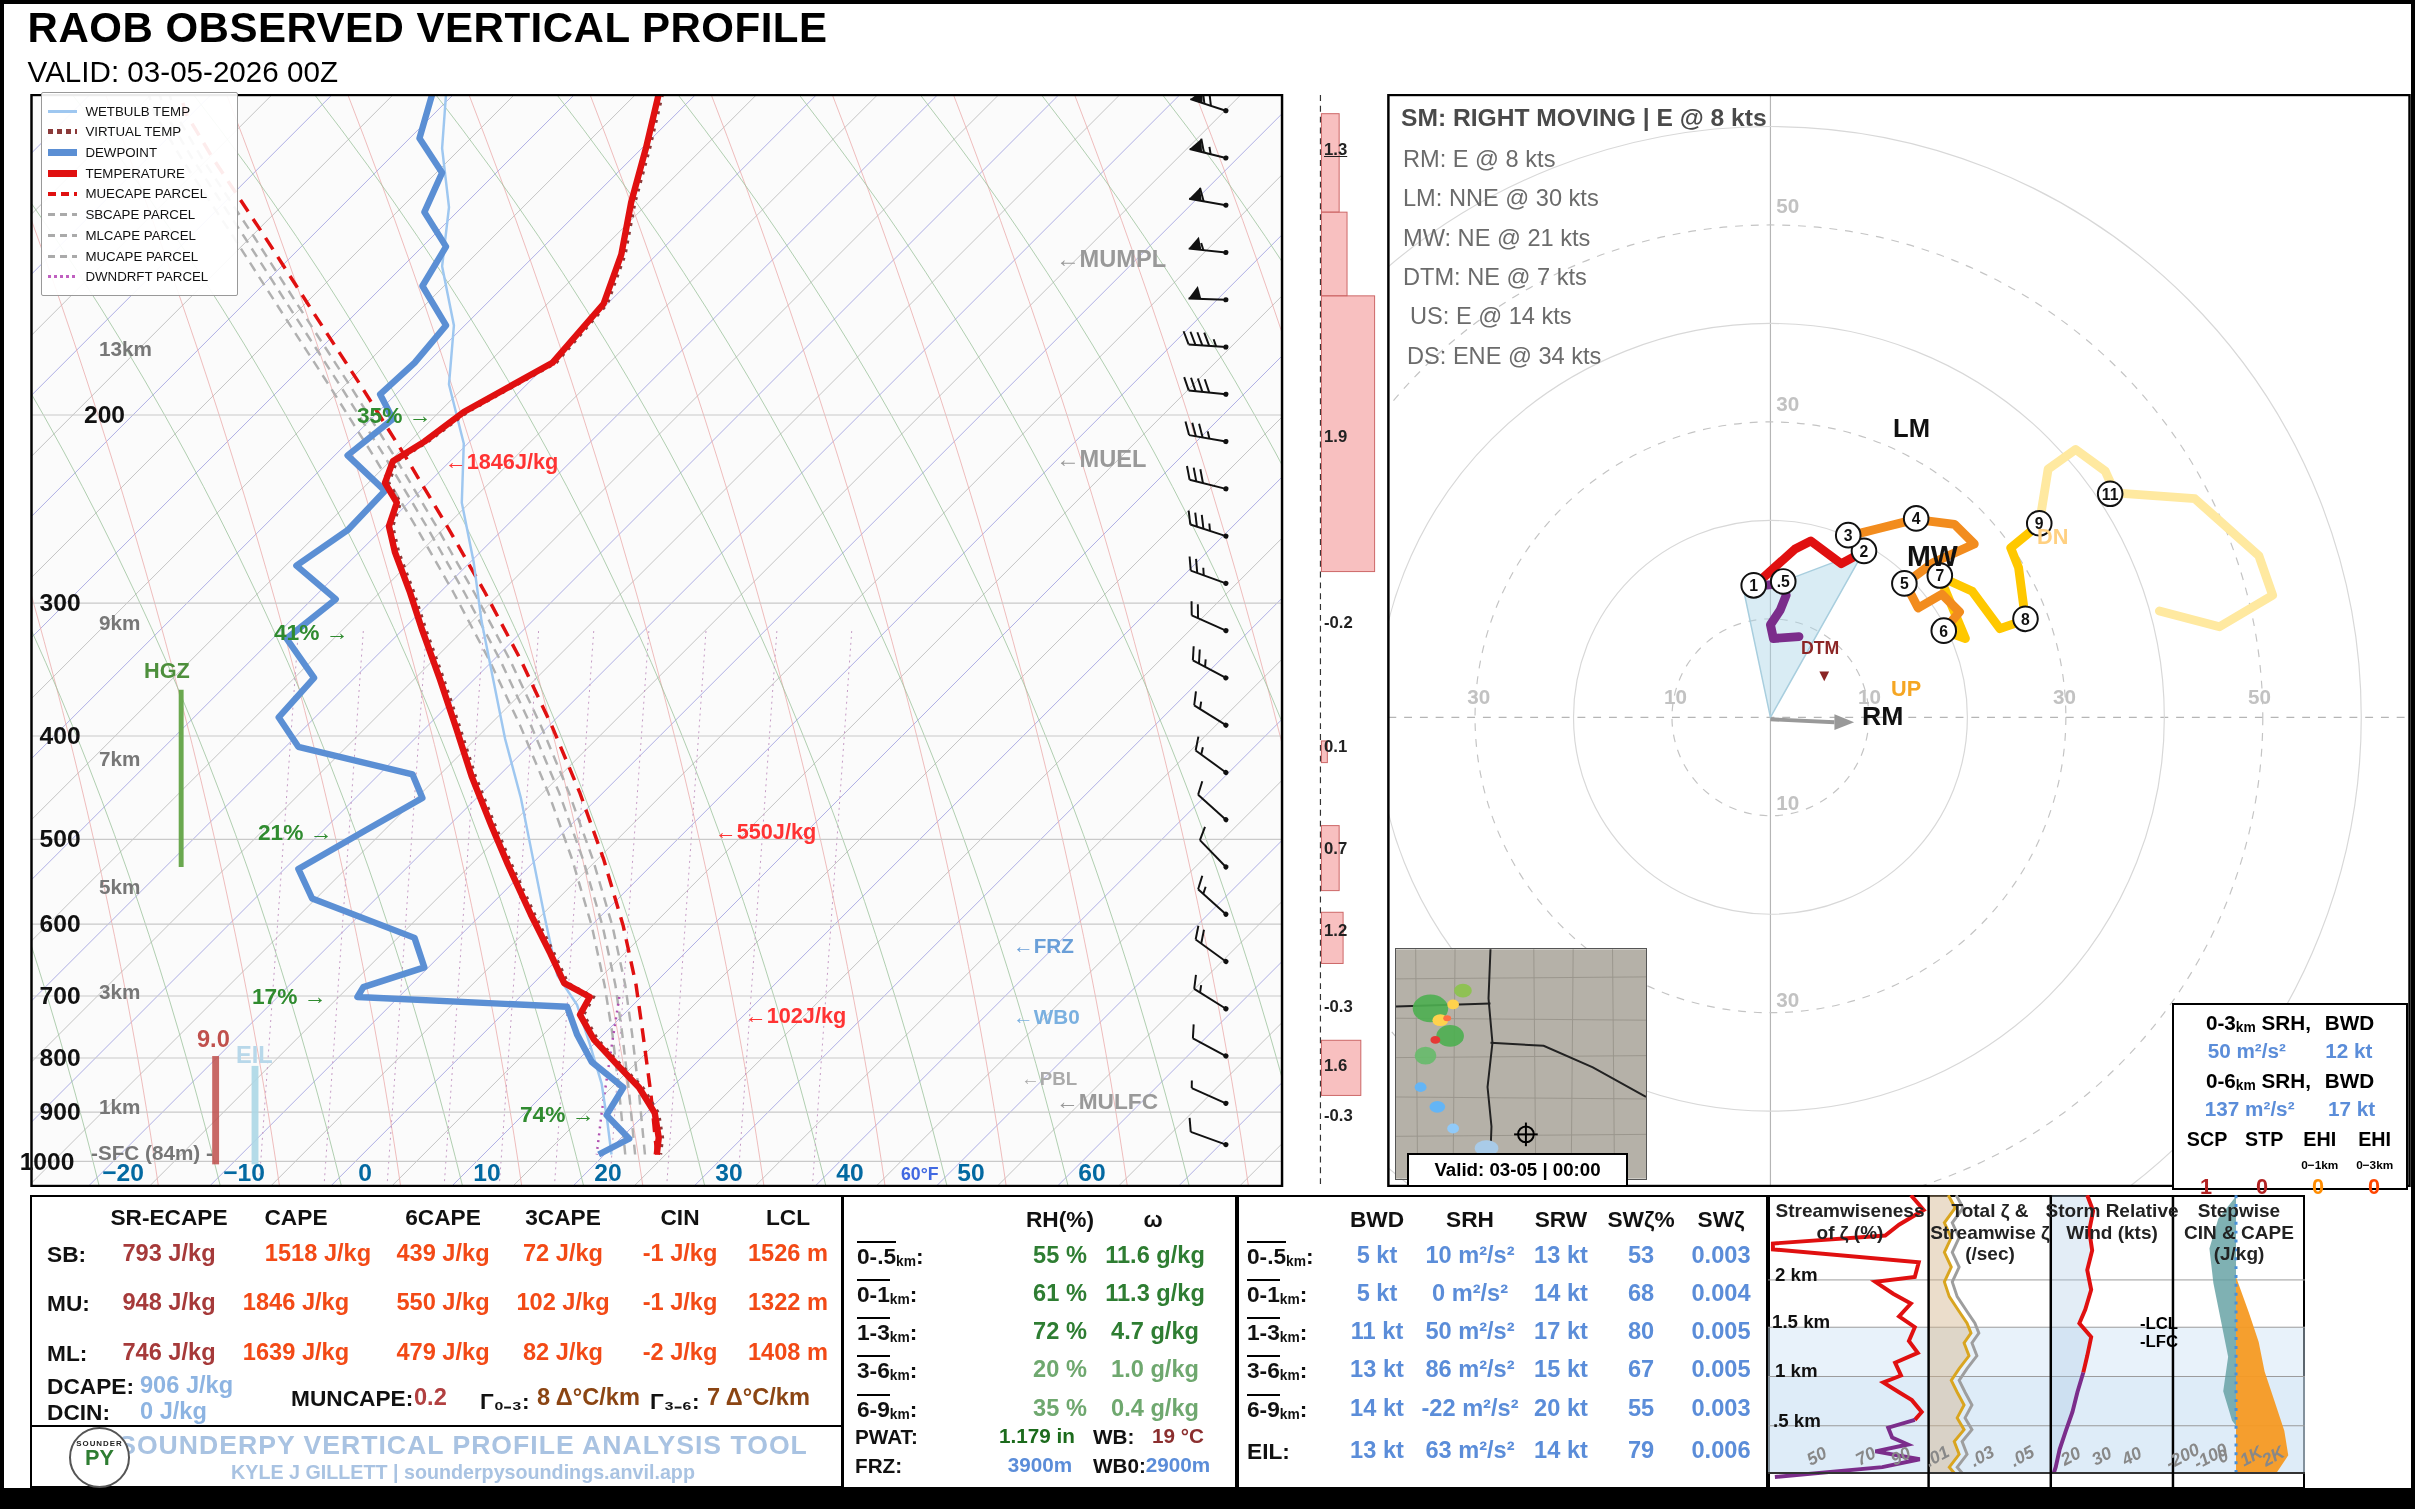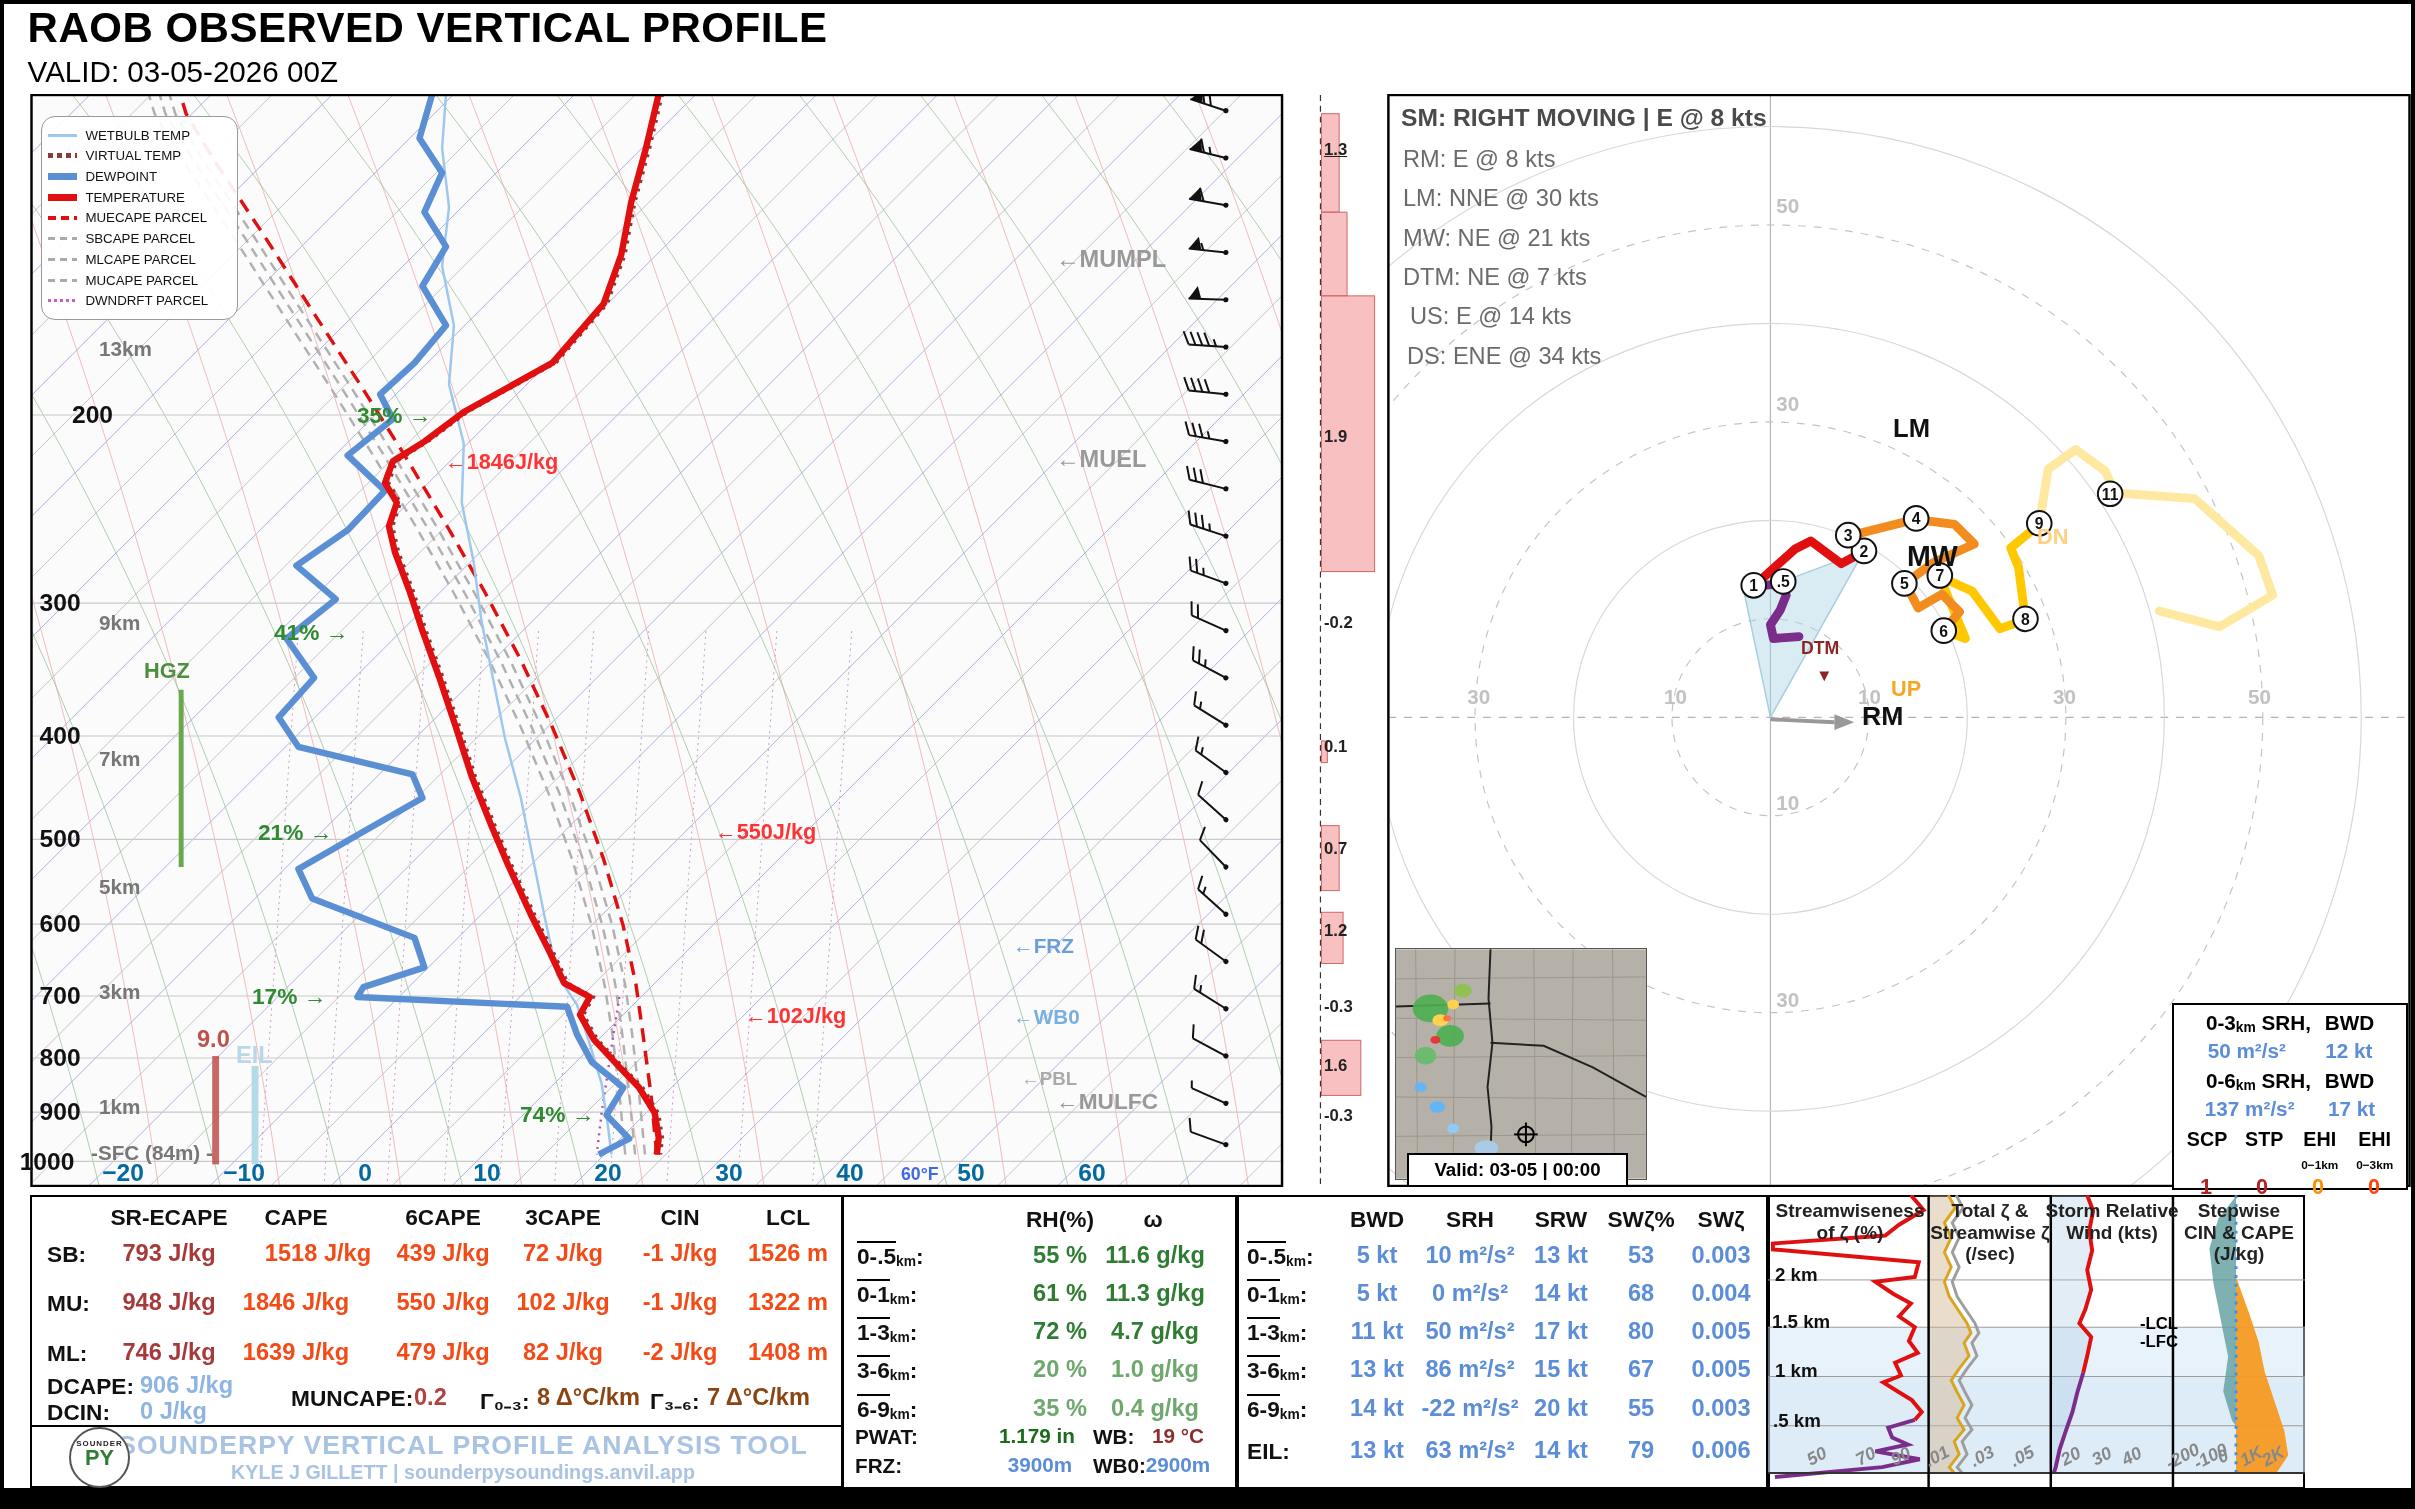--- a/index.html
+++ b/index.html
@@ -3,21 +3,21 @@
 <meta charset="utf-8">
 <style>
   html,body{margin:0;padding:0;background:#fff;}
   #page{position:relative;width:2415px;height:1509px;background:#fff;font-family:"Liberation Sans",sans-serif;overflow:hidden;}
   .abs{position:absolute;}
   .b{font-weight:bold;}
   .ctr{transform:translateX(-50%);white-space:nowrap;}
   #frame{position:absolute;left:0;top:0;width:2415px;height:1509px;border:4.9px solid #000;box-sizing:border-box;pointer-events:none;z-index:60;}
   #bottombar{position:absolute;left:0;top:1488px;width:2415px;height:20.7px;background:#000;z-index:55;}
   
-  #legend{left:41px;top:116px;width:183px;background:rgba(255,255,255,.92);border:1px solid #999;border-radius:14px;padding:7.9px 5.9px;z-index:12;}
+  #legend{left:41px;top:92px;width:183px;background:rgba(255,255,255,.92);border:1px solid #999;border-radius:2px;padding:7.9px 5.9px;z-index:12;}
   .lg-row{display:flex;align-items:center;height:20.7px;}
   .lg-line{display:inline-block;width:29.6px;margin-right:7.9px;flex:0 0 29.6px;}
   .lg-txt{font-size:13.3px;color:#111;}
   .ln0{height:3px;background:#9ec7f0;}
   .ln1{height:4.9px;background:repeating-linear-gradient(90deg,#8b3a3a 0 4.9px,transparent 4.9px 8.9px);}
   .ln2{height:6.9px;background:#5b8fd4;}
   .ln3{height:6.9px;background:#e01010;}
   .ln4{height:3.9px;background:repeating-linear-gradient(90deg,#e01010 0 7.9px,transparent 7.9px 12.8px);}
   .ln5,.ln6,.ln7{height:3px;background:repeating-linear-gradient(90deg,#aaa 0 6.9px,transparent 6.9px 11.8px);}
   .ln8{height:3px;background:repeating-linear-gradient(90deg,#c060c0 0 3px,transparent 3px 5.9px);}
@@ -457,21 +457,21 @@
     <div class="lg-row">
         <span class="lg-line ln7"></span>
         <span class="lg-txt">MUCAPE PARCEL</span>
       </div>
     <div class="lg-row">
         <span class="lg-line ln8"></span>
         <span class="lg-txt">DWNDRFT PARCEL</span>
       </div>
   </div>
 
-  <div class="abs ptick" style="left:30px;top:401px;padding-left:32px;">200</div>
+  <div class="abs ptick" style="left:42px;top:401px;padding-left:32px;">200</div>
   <div class="abs ptick" style="left:29.6px;top:589px;">300</div>
   <div class="abs ptick" style="left:29.6px;top:722px;">400</div>
   <div class="abs ptick" style="left:29.6px;top:825px;">500</div>
   <div class="abs ptick" style="left:29.6px;top:910px;">600</div>
   <div class="abs ptick" style="left:29.6px;top:982px;">700</div>
   <div class="abs ptick" style="left:29.6px;top:1044px;">800</div>
   <div class="abs ptick" style="left:29.6px;top:1098px;">900</div>
   <div class="abs ptick" style="left:19.7px;top:1148px;">1000</div>
 
   <div class="abs htick" style="left:99px;top:337px;">13km</div>

